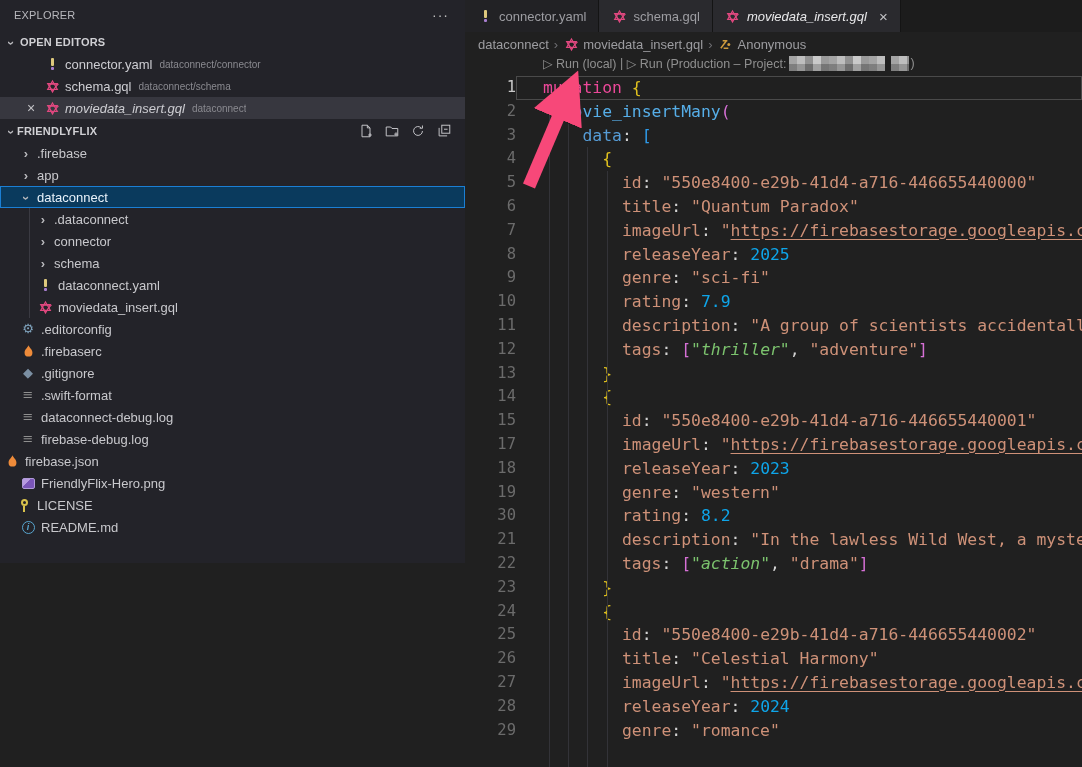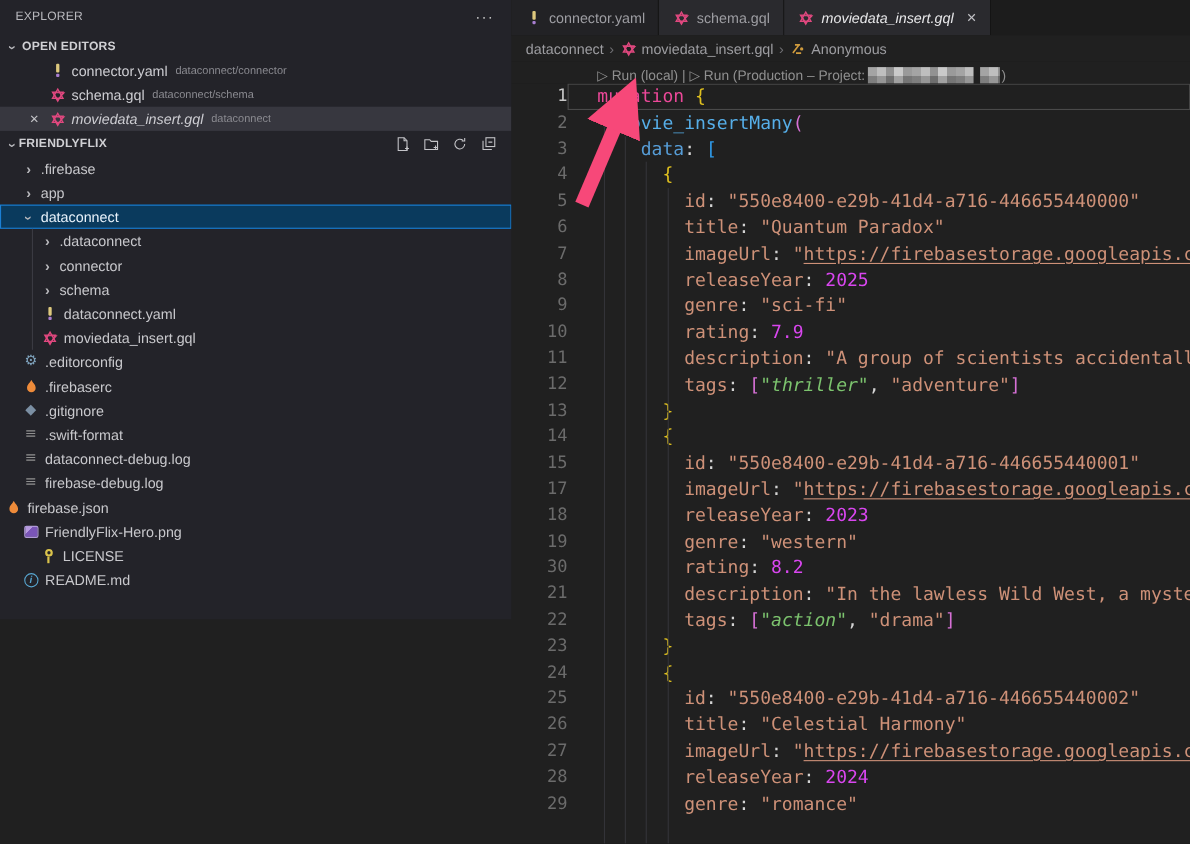--- a/index.html
+++ b/index.html
@@ -61,21 +61,21 @@
   .tab{display:flex;align-items:center;gap:6px;padding:0 12px;border-right:1px solid #141414;cursor:pointer}
   .tab-label{font-size:13px;color:#9d9da2;white-space:nowrap}
   .tab.shade{background:#2a2a2e}
   .tab.first{background:#222225}
   .tab.active{background:#2a2a2e}
   .tab.active .tab-label{color:#e8e8ea;font-style:italic}
   .tab-close{color:#c2c2c6;font-size:15px;margin-left:6px}
   .breadcrumb{display:flex;align-items:center;gap:5px;height:24px;padding-left:13px;flex:none;background:var(--editor-bg)}
   .bc-item{display:flex;align-items:center;gap:4px;font-size:13px;color:#9d9da1;cursor:pointer}
   .bc-sep{color:#6e6e72;font-size:13px}
-  .codelens{display:flex;align-items:flex-end;height:20px;padding-left:78px;flex:none;
+  .codelens{display:flex;align-items:flex-start;height:20px;padding-left:78px;flex:none;
             font-size:12.5px;color:#8f8f8f;background:var(--editor-bg)}
   .lens-btn{cursor:pointer;white-space:pre}
   .lens-sep{white-space:pre}
   .pix{display:inline-block;height:15px;vertical-align:-3px;margin-left:3px;
        background-image:linear-gradient(0deg,rgba(0,0,0,.18) 0 7px,rgba(255,255,255,.10) 7px 15px),
        repeating-linear-gradient(90deg,#9a9a9a 0 8px,#b7b7b7 8px 16px,#868686 16px 24px,#c4c4c4 24px 32px,#8f8f8f 32px 40px);}
   .pix.big{width:96px}
   .pix.small{width:18px;margin-left:6px;margin-right:1px}
 
   
@@ -83,21 +83,21 @@
             font-family:"DejaVu Sans Mono",monospace;font-size:16.4px;line-height:23.8px}
   .cline{display:flex;height:23.8px;white-space:pre}
   .ln{width:51px;text-align:right;color:#6b6b6b;flex:none;font-size:15.5px}
   .cline.cur .ln{color:#c8c8c8}
   .lc{flex:1;padding-left:27px;overflow:hidden}
   .cline.cur .lc{outline:1px solid #4a4a4a;outline-offset:-1px}
   .iguide{position:absolute;width:1px;background:#333338;bottom:0;pointer-events:none}
   .tk-kw{color:#ec4899}.tk-fn{color:#56aee8}.tk-arg{color:#569cd6}
   .tk-prop{color:#ce9178}.tk-str{color:#ce9178}
   .tk-link{color:#ce9178;text-decoration:underline;text-underline-offset:3px}
-  .tk-num{color:#d946ef}.tk-enum{color:#7cc36e;font-style:italic}
+  .tk-num{color:#0ea5e9}.tk-enum{color:#7cc36e;font-style:italic}
   .tk-b1{color:#dfc01f}.tk-b2{color:#d670d6}.tk-b3{color:#2f9bea}.tk-pl{color:#d4d4d4}
 
   .arrow-svg{position:absolute;left:0;top:0;pointer-events:none;color:var(--arrow)}
 </style>
 </head>
 <body>
 
 <div class="sidebar">
   <div class="ex-header">
     <span class="ex-title">EXPLORER</span>
@@ -244,21 +244,21 @@
           </svg>
         </span>
         <span class="tlabel">firebase.json</span>
       </div>
       <div class="trow" style="padding-left:20px">
         <span class="ic">
           <i class="imgic"></i>
         </span>
         <span class="tlabel">FriendlyFlix-Hero.png</span>
       </div>
-      <div class="trow" style="padding-left:36px">
+      <div class="trow" style="padding-left:16px">
         <span class="ic keyic">
           <i class="khead"></i>
           <i class="kstem"></i>
         </span>
         <span class="tlabel">LICENSE</span>
       </div>
       <div class="trow" style="padding-left:20px">
         <span class="ic">
           <i class="ic infoic">i</i>
         </span>

